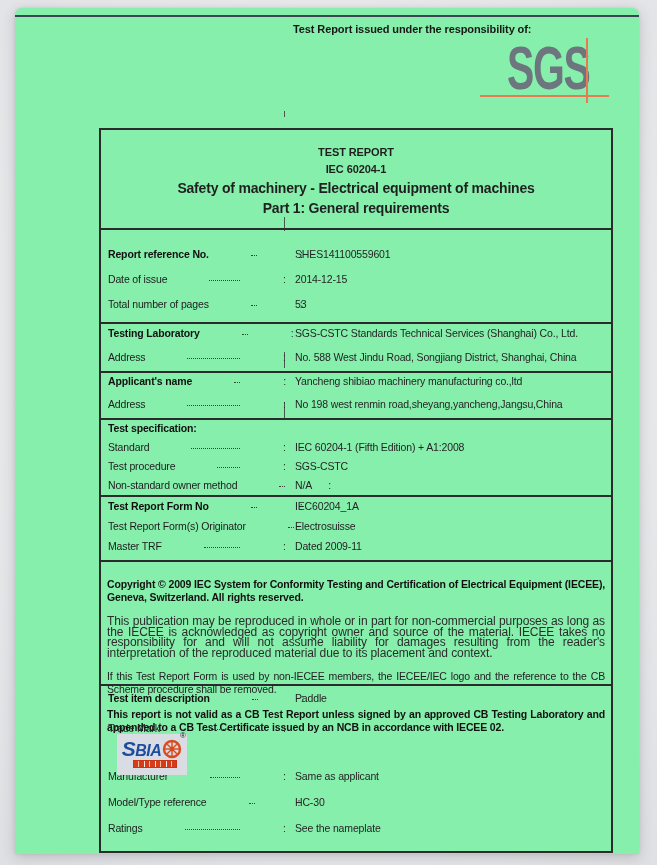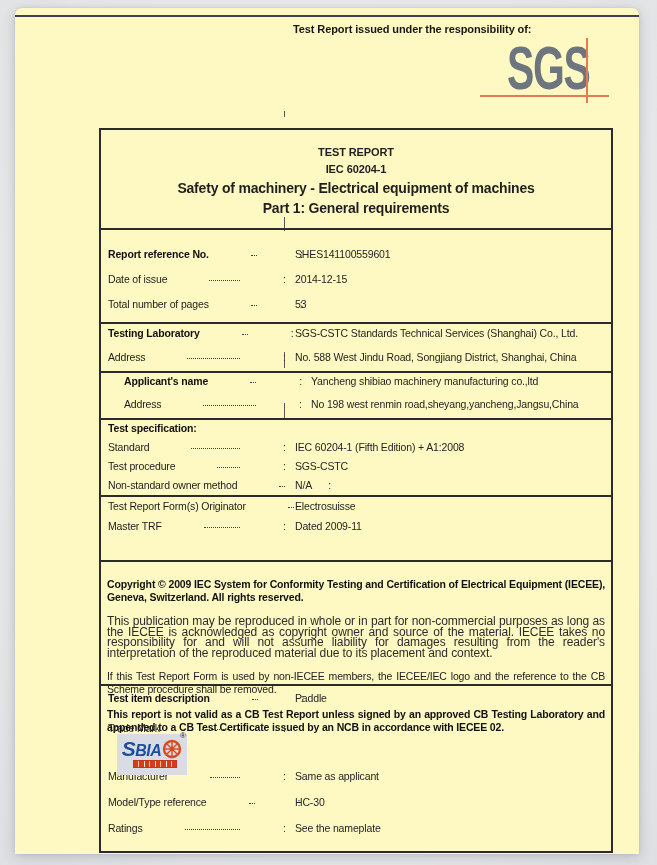--- a/index.html
+++ b/index.html
@@ -5,21 +5,21 @@
   html,body{margin:0;padding:0;}
   body{
     width:657px;height:865px;
     background:radial-gradient(ellipse at 50% 40%, #f0f0f2 0%, #e7e8ea 70%, #dfe0e3 100%);
     font-family:"Liberation Sans", sans-serif;
     position:relative;overflow:hidden;
     -webkit-font-smoothing:antialiased;
   }
   .page{
     position:absolute;left:15px;top:8px;width:624px;height:846px;
-    background:#fef9c3;
+    background:#86efac;
     border-radius:7px 7px 0 0;
     box-shadow:0 3px 14px rgba(40,45,60,.22), 0 0 3px rgba(40,45,60,.10);
   }
   .top-rule{position:absolute;left:0;top:7px;width:100%;height:2px;background:#3d4350;}
   .issued-text{
     position:absolute;left:278px;top:15px;
     font-size:11px;font-weight:bold;color:#171717;letter-spacing:-.1px;
   }
   
   .sgs-wrap{position:absolute;left:492px;top:36px;width:110px;height:62px;}
@@ -51,21 +51,21 @@
   .s2{height:94px;padding-top:18px;}
   .s3{height:49px;padding-top:3px;}
   .s4{height:47px;padding-top:2px;}
   .s5{height:77px;padding-top:2px;}
   .s6{height:65px;padding-top:3px;}
   .s7{height:124px;padding:4px 6px 0 6px;}
   .s8{height:169px;padding-top:6px;}
 
   .row{display:flex;align-items:baseline;padding:0 5px 0 7px;height:25px;}
   .s3 .row{height:24px;}
-  .s4 .row{height:23px;margin-left:16px;}
+  .s4 .row{height:23px;}
   .s5 .row{height:19px;}
   .s6 .row{height:20px;}
   .s8 .row{height:26px;}
   .s8 .row.r-desc{height:24px;}
   .s8 .row.r-tm{height:48px;align-items:flex-start;margin-top:6px;flex-direction:column;}
   .lab{display:flex;align-items:baseline;width:178px;flex:none;gap:40px;}
   .lab::after{content:":";margin-left:1px;color:#2a2a2a;}
   .lt{white-space:nowrap;color:#1c1c1c;letter-spacing:-.15px;}
   .lt.b{font-weight:bold;color:#101010;}
   .dots{flex:1;border-bottom:1.3px dotted #3f3f3f;margin:0 2px;transform:translateY(-2px);min-width:6px;}
@@ -209,20 +209,27 @@
       <div class="row">
         <div class="lab">
             <span class="lt">Non-standard owner method</span>
             <span class="dots"></span>
           </div>
         <div class="val">N/A</div>
       </div>
     </div>
 
     <div class="sect s6">
+      <div class="row">
+        <div class="lab">
+            <span class="lt b">Test Report Form No</span>
+            <span class="dots"></span>
+          </div>
+        <div class="val">IEC60204_1A</div>
+      </div>
       <div class="row">
         <div class="lab">
             <span class="lt">Test Report Form(s) Originator</span>
             <span class="dots"></span>
           </div>
         <div class="val">Electrosuisse</div>
       </div>
       <div class="row">
         <div class="lab">
             <span class="lt">Master TRF</span>

